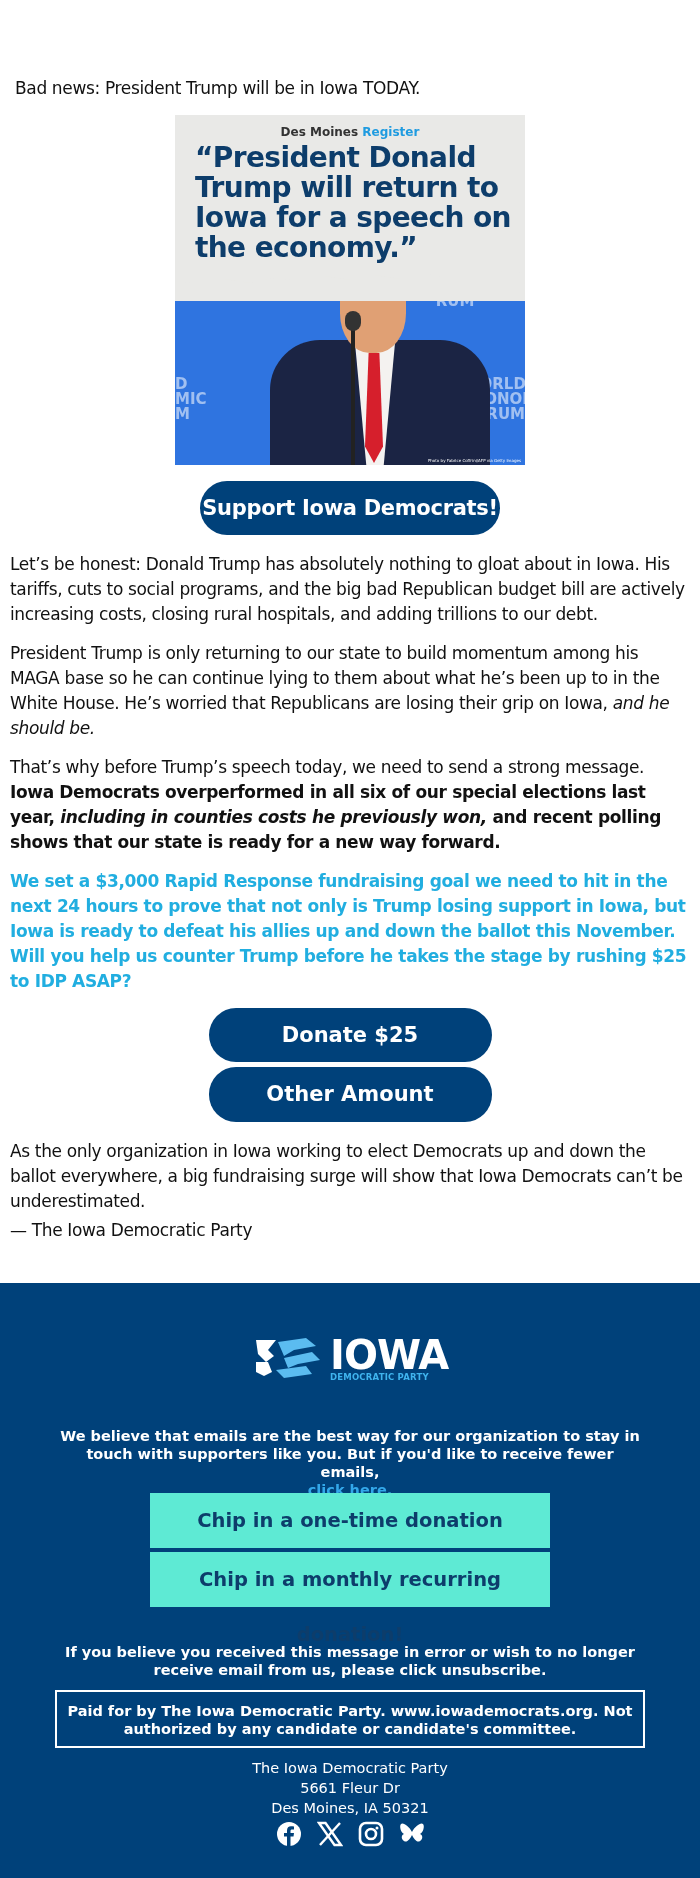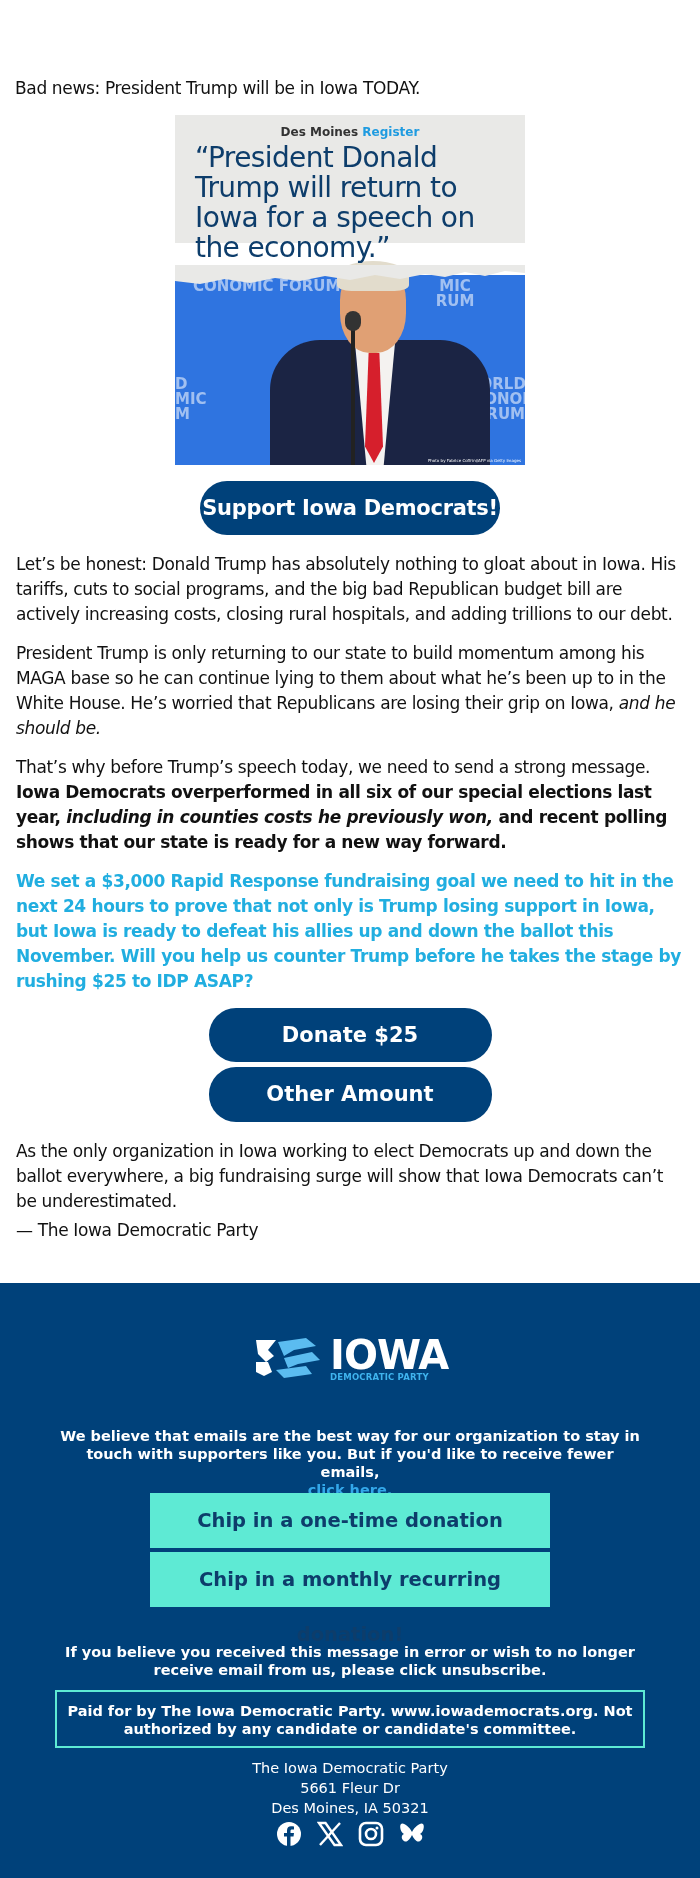--- a/index.html
+++ b/index.html
@@ -2,56 +2,56 @@
 <html><head>
 <meta charset="utf-8">
 <style>
   * { box-sizing: border-box; margin: 0; padding: 0; }
   html, body { width: 700px; background: #ffffff; }
   body { font-family: "DejaVu Sans", sans-serif; color: #111111; }
   .page { width: 700px; }
   .body-text { font-size: 17px; line-height: 25px; letter-spacing: -0.35px; }
   .intro { padding: 76px 15px 0 15px; }
   .hero-wrap { width: 350px; height: 350px; margin: 14px auto 0 auto; position: relative; overflow: hidden; }
-  .hero-top { position: absolute; left: 0; top: 0; width: 350px; height: 128px; background: #e9e9e7; }
+  .hero-top { position: absolute; left: 0; top: 0; width: 350px; height: 186px; background: #e9e9e7; }
   .hero-top .src { position: absolute; top: 10px; width: 100%; text-align: center; font-weight: bold; font-size: 12px; color: #333; }
   .hero-top .src .reg { color: #1f9be0; }
-  .hero-top .quote { position: absolute; left: 20px; top: 28px; width: 320px; font-weight: normal; font-size: 28px; line-height: 30px; color: #0d3d6b; letter-spacing: -0.6px; }
+  .hero-top .quote { position: absolute; left: 20px; top: 28px; width: 320px; font-weight: bold; font-size: 28px; line-height: 30px; color: #0d3d6b; letter-spacing: -0.6px; }
   .hero-bottom { position: absolute; left: 0; top: 160px; width: 350px; height: 190px; background: #2f74e0; }
   .tear { position: absolute; left: 0; top: 150px; width: 350px; height: 24px; }
   .wef { position: absolute; color: rgba(255,255,255,0.55); font-weight: bold; font-size: 15px; line-height: 15px; text-align: center; }
   .person-head { position: absolute; left: 165px; top: 150px; width: 66px; height: 88px; background: #e0a074; border-radius: 40% 40% 45% 45%; }
   .person-hair { position: absolute; left: 162px; top: 146px; width: 72px; height: 30px; background: #e2dccc; border-radius: 50% 50% 20% 20%; }
   .person-body { position: absolute; left: 95px; top: 225px; width: 220px; height: 140px; background: #1b2444; border-radius: 50px 50px 0 0; }
   .person-shirt { position: absolute; left: 180px; top: 228px; width: 40px; height: 130px; background: #f4f2f0; clip-path: polygon(0 0,100% 0,70% 100%,30% 100%); }
   .person-tie { position: absolute; left: 190px; top: 238px; width: 18px; height: 110px; background: #d61f2c; clip-path: polygon(20% 0,80% 0,100% 85%,50% 100%,0 85%); }
   .mic-stand { position: absolute; left: 176px; top: 208px; width: 4px; height: 142px; background: #222; }
   .mic-head { position: absolute; left: 170px; top: 196px; width: 16px; height: 20px; background: #333; border-radius: 8px; }
   .credit { position: absolute; right: 4px; bottom: 2px; font-size: 4px; color: #fff; }
   .btn-dark { display: block; background: #00417a; color: #ffffff; font-weight: bold; text-align: center; text-decoration: none; border-radius: 27px; }
   .support-btn { width: 300px; height: 54px; margin: 16px auto 0 auto; line-height: 54px; font-size: 21px; letter-spacing: -0.3px; }
-  .para { padding: 0 16px; margin-top: 14px; }
+  .para { padding: 0 10px; margin-top: 14px; }
   .p1 { margin-top: 17px; }
   .cyan { color: #21aee0; font-weight: bold; }
   .donate-group { width: 283px; margin: 14px auto 0 auto; }
   .donate-btn { height: 54px; line-height: 54px; font-size: 21px; }
   .other-btn { height: 55px; line-height: 55px; font-size: 21px; margin-top: 5px; }
   .closing { margin-top: 17px; }
   .signoff { margin-top: 4px; }
   .footer { background: #00417a; margin-top: 40px; height: 616px; position: relative; color: #ffffff; text-align: center; }
   .logo { position: absolute; left: 254px; top: 53px; width: 194px; height: 46px; }
   .logo-word { position: absolute; left: 76px; top: -4px; font-weight: bold; font-size: 40px; color: #fff; letter-spacing: -1px; }
   .logo-sub { position: absolute; left: 76px; top: 36px; font-weight: bold; font-size: 8.5px; color: #3fb4ee; letter-spacing: 0.2px; }
   .foot-note { position: absolute; left: 60px; top: 144px; width: 580px; font-weight: bold; font-size: 14.5px; line-height: 18px; }
   .foot-link { color: #33a8ea; text-decoration: underline; }
   .white-btn { display: block; position: absolute; left: 150px; width: 400px; background: #5eead4; color: #0d3d6b; font-weight: bold; text-align: center; font-size: 19.5px; text-decoration: none; }
   .wb1 { top: 210px; height: 55px; line-height: 55px; }
   .wb2 { top: 269px; height: 55px; line-height: 55px; }
   .unsub { position: absolute; left: 60px; top: 360px; width: 580px; font-weight: bold; font-size: 14.5px; line-height: 18px; }
-  .paid { position: absolute; left: 55px; top: 407px; width: 590px; height: 58px; border: 2px solid #5eead4; font-weight: bold; font-size: 14.5px; line-height: 18px; padding-top: 10px; }
+  .paid { position: absolute; left: 55px; top: 407px; width: 590px; height: 58px; border: 2px solid #ffffff; font-weight: bold; font-size: 14.5px; line-height: 18px; padding-top: 10px; }
   .address { position: absolute; left: 0; top: 475px; width: 700px; font-size: 14.5px; line-height: 20px; }
   .social { position: absolute; left: 276px; top: 538px; width: 150px; height: 26px; }
   .social span { position: absolute; top: 0; width: 26px; height: 26px; display: block; }
 </style>
 </head>
 <body>
 
 <div class="page">
 
   <div class="intro body-text">Bad news: President Trump will be in Iowa TODAY.</div>

